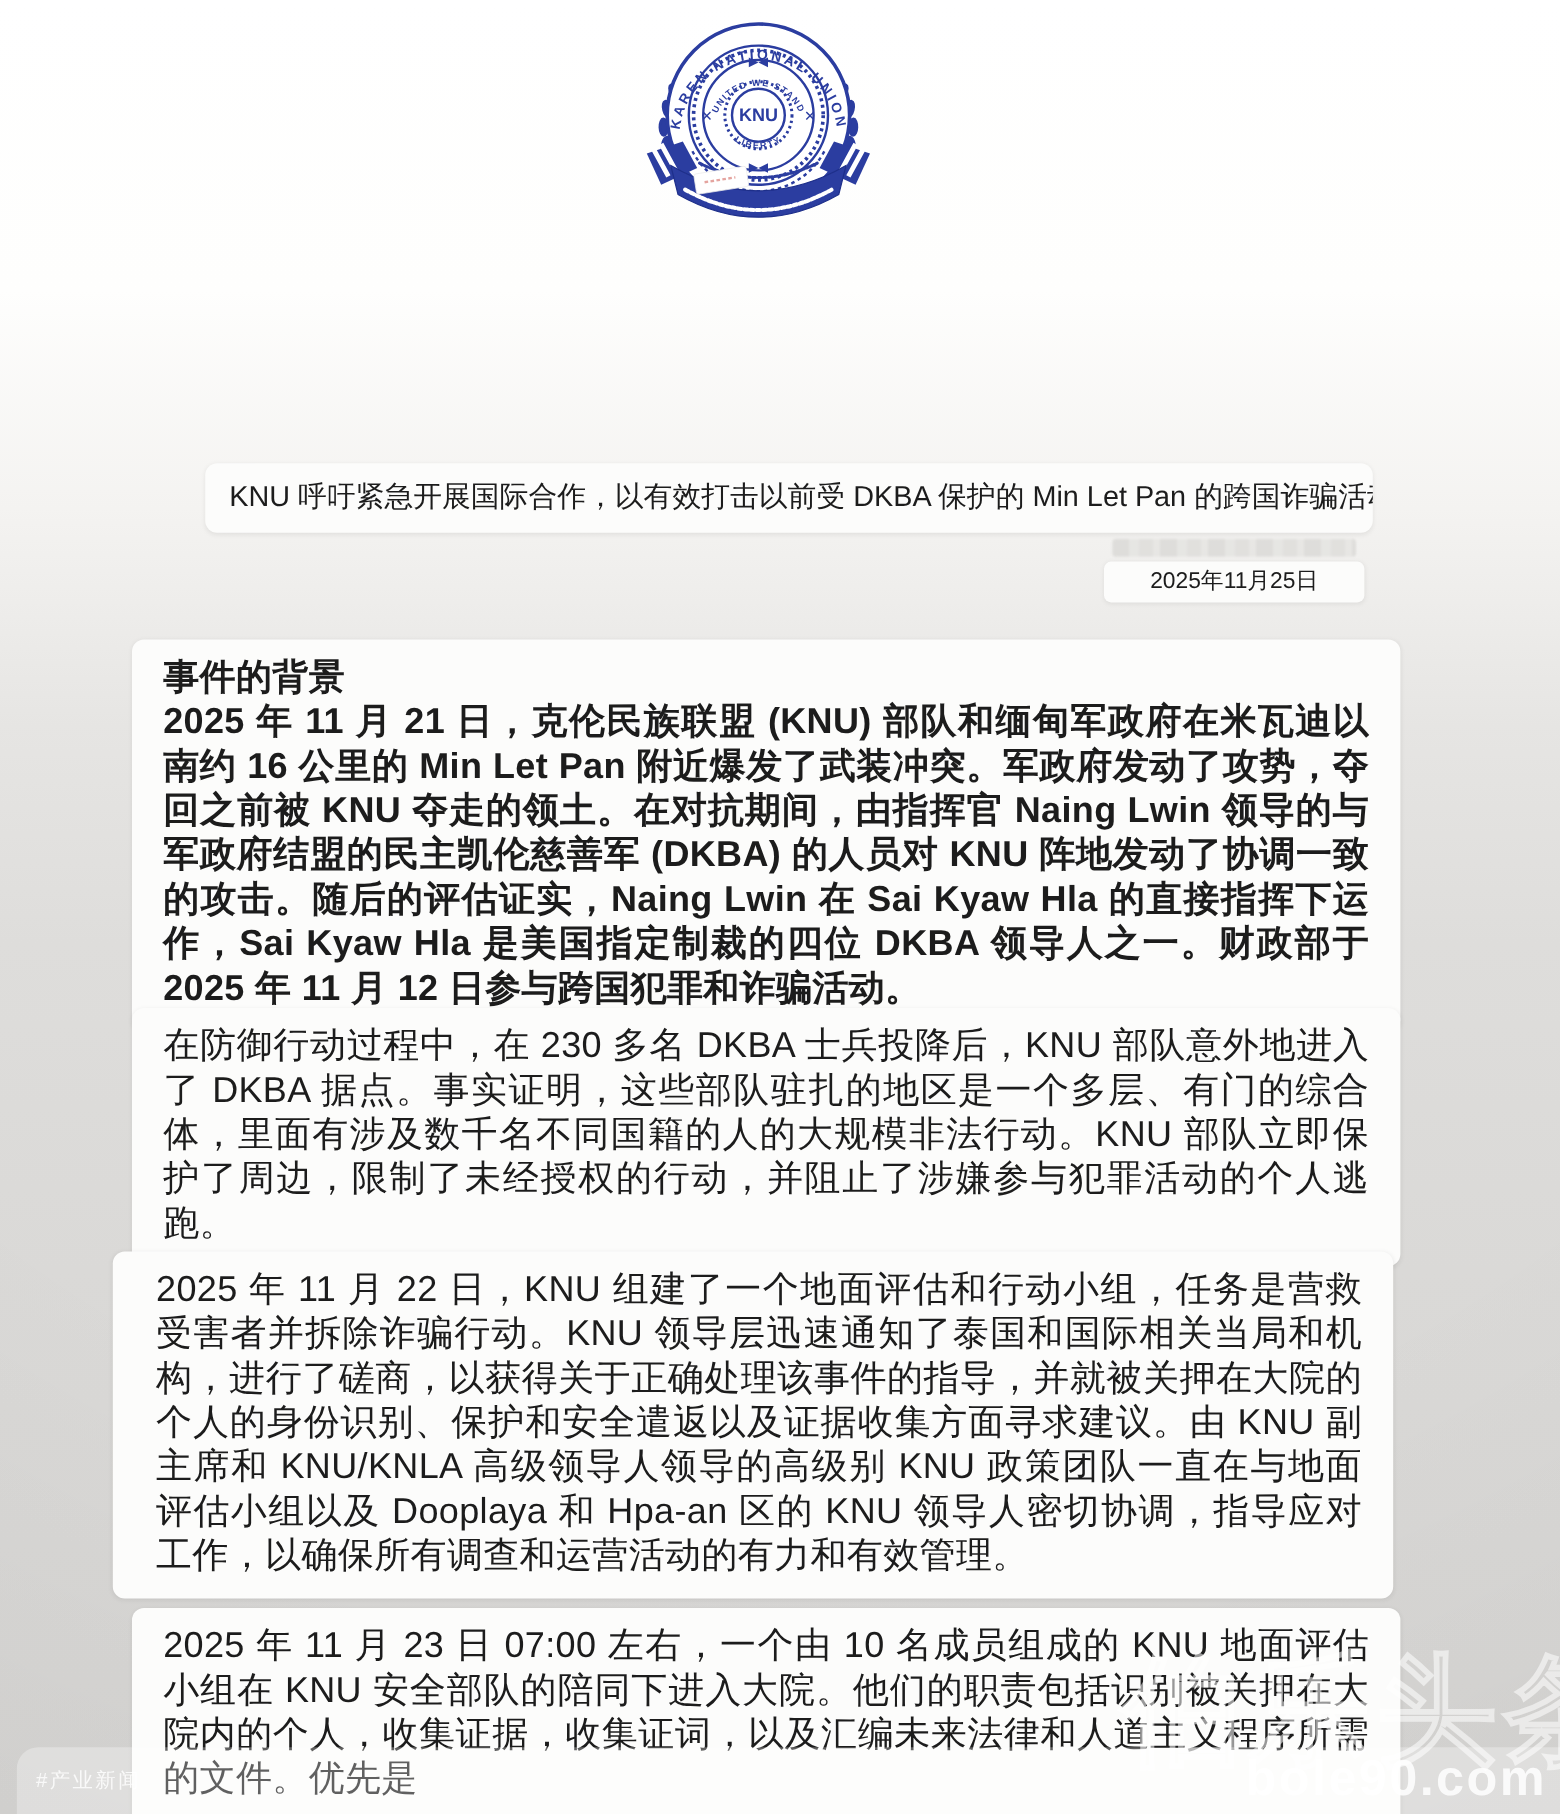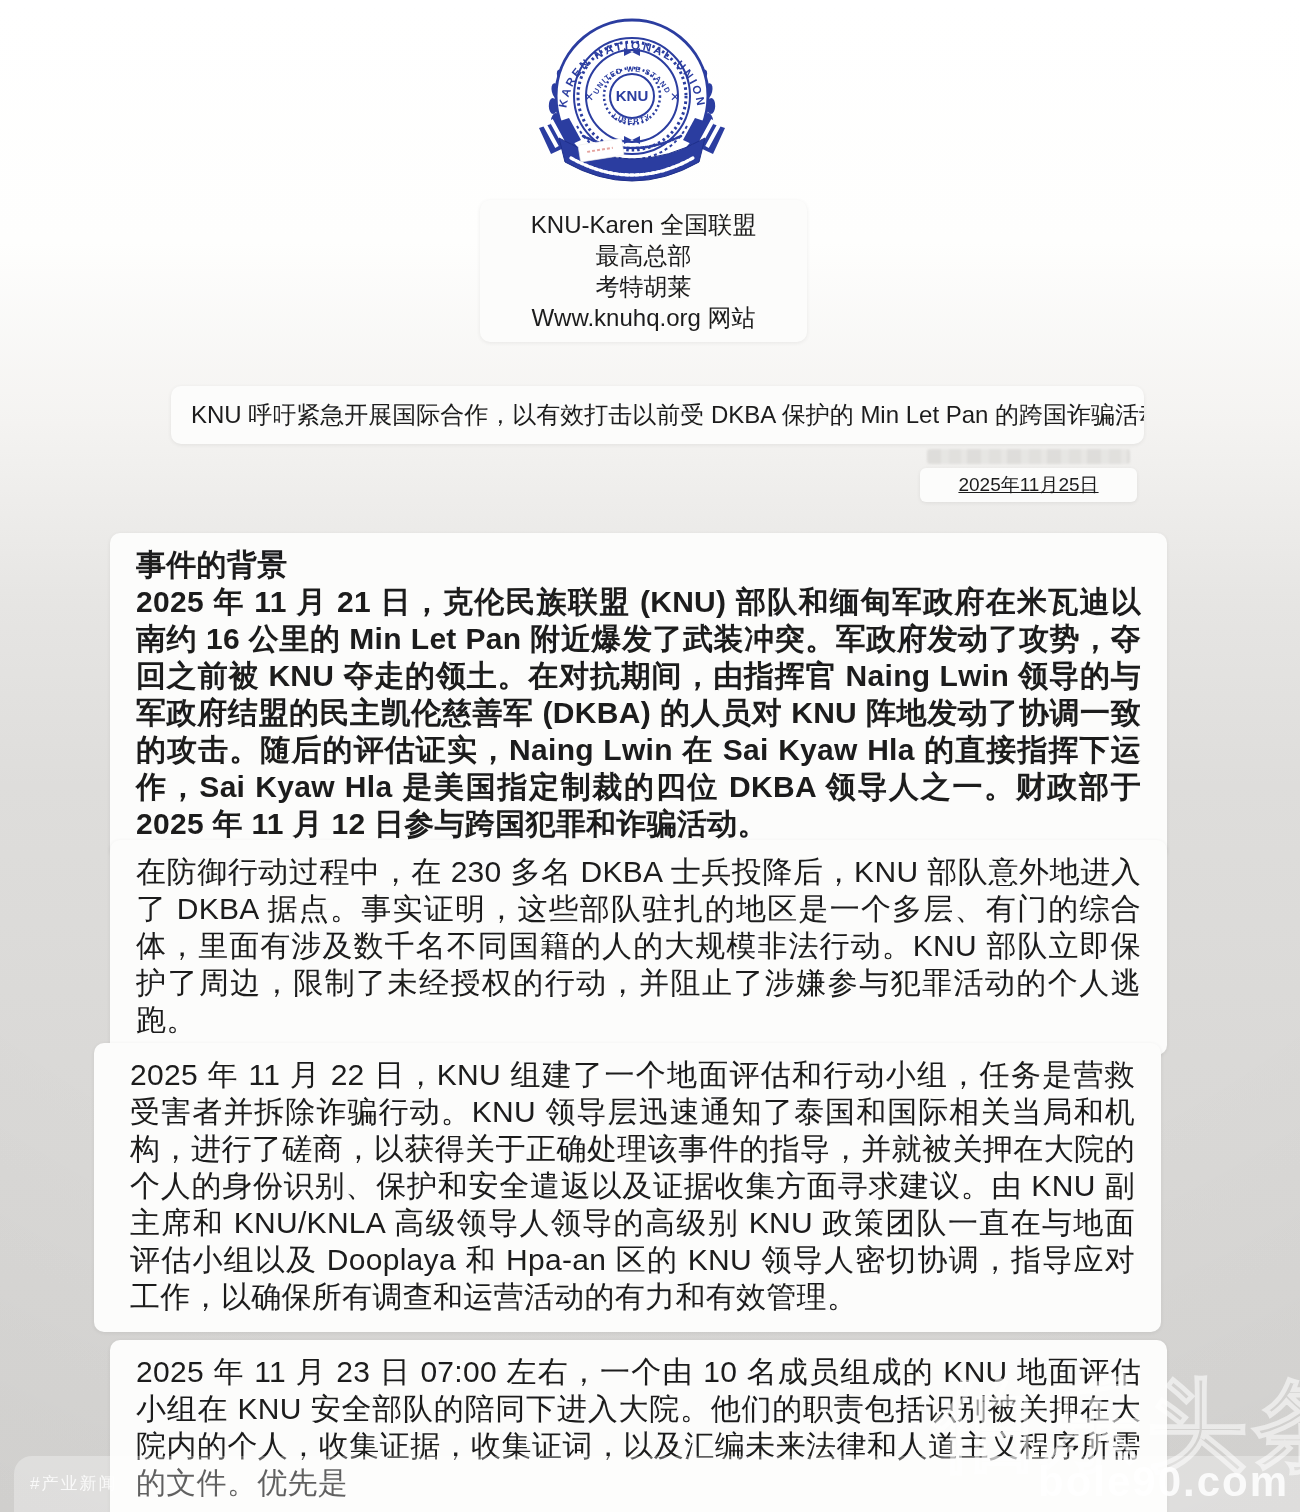--- a/index.html
+++ b/index.html
@@ -16,21 +16,21 @@
     box-shadow:0 1px 4px rgba(0,0,0,0.07);z-index:1;
   }
   .seal{position:absolute;left:537px;top:8px;width:190px;height:182px;z-index:1;}
   .hdr-box{left:480px;top:200px;width:315px;min-height:118px;text-align:center;
     font-size:24px;line-height:31px;padding:9px 6px;}
   .title-box{left:171px;top:386px;width:933px;height:58px;line-height:58px;
     font-size:24px;white-space:nowrap;padding:0 20px;overflow:hidden;box-sizing:content-box;}
   .ghost-line{position:absolute;left:927px;top:449px;width:203px;height:15px;border-radius:3px;opacity:.55;filter:blur(1px);
     background:repeating-linear-gradient(90deg,#cfcecb 0 14px,#dededb 14px 22px,#d4d3d0 22px 34px,#e0dfdc 34px 40px);z-index:1;}
   .date-box{left:920px;top:468px;width:217px;height:34px;line-height:34px;
-    text-align:center;font-size:19px;border-radius:6px;text-decoration:underline;}
+    text-align:center;font-size:19px;border-radius:6px;}
   .para{width:1005px;padding:13px 26px 17px 26px;font-size:30px;line-height:37px;
     letter-spacing:.3px;text-align:justify;}
   .para .h{display:block;}
   .p1{left:110px;top:533px;font-weight:bold;}
   .p2{left:110px;top:840px;}
   .p3{left:94px;top:1043px;padding-left:36px;}
   .p4{left:110px;top:1340px;min-height:172px;}
   .strip{position:absolute;left:14px;top:1456px;width:1300px;height:60px;
     background:rgba(255,255,255,0.30);border-radius:18px 0 0 0;z-index:3;}
   .wm-hash{position:absolute;left:30px;top:1472px;font-size:17px;letter-spacing:2px;
@@ -114,26 +114,20 @@
       <path d="M 34,150 Q 95,184 156,150" stroke="#ffffff" stroke-width="3.4" fill="none" stroke-dasharray="3 2.2" stroke-linecap="round"></path>
       <path d="M 46,128 Q 95,152 144,128" stroke="#2b3da0" stroke-width="2.6" fill="none" stroke-dasharray="2.6 2" stroke-linecap="round"></path>
 
       <g transform="rotate(-9 62 142)">
         <rect x="42" y="134" width="44" height="17" rx="2" class="sticker"></rect>
         <path d="M 50,142 h 26" stroke="#cf5a52" stroke-width="2" opacity=".55" stroke-dasharray="3 2"></path>
       </g>
     </g>
   </svg>
 
-  <div class="card hdr-box">
-    <div>KNU-Karen 全国联盟</div>
-    <div>最高总部</div>
-    <div>考特胡莱</div>
-    <div>Www.knuhq.org 网站</div>
-  </div>
 
   <div class="card title-box">KNU 呼吁紧急开展国际合作，以有效打击以前受 DKBA 保护的 Min Let Pan 的跨国诈骗活动</div>
 
   <div class="ghost-line"></div>
 
   <div class="card date-box">2025年11月25日</div>
 
   <div class="card para p1">
     <span class="h">事件的背景</span>
     <span>2025 年 11 月 21 日，克伦民族联盟 (KNU) 部队和缅甸军政府在米瓦迪以南约 16 公里的 Min Let Pan 附近爆发了武装冲突。军政府发动了攻势，夺回之前被 KNU 夺走的领土。在对抗期间，由指挥官 Naing Lwin 领导的与军政府结盟的民主凯伦慈善军 (DKBA) 的人员对 KNU 阵地发动了协调一致的攻击。随后的评估证实，Naing Lwin 在 Sai Kyaw Hla 的直接指挥下运作，Sai Kyaw Hla 是美国指定制裁的四位 DKBA 领导人之一。财政部于 2025 年 11 月 12 日参与跨国犯罪和诈骗活动。</span>

